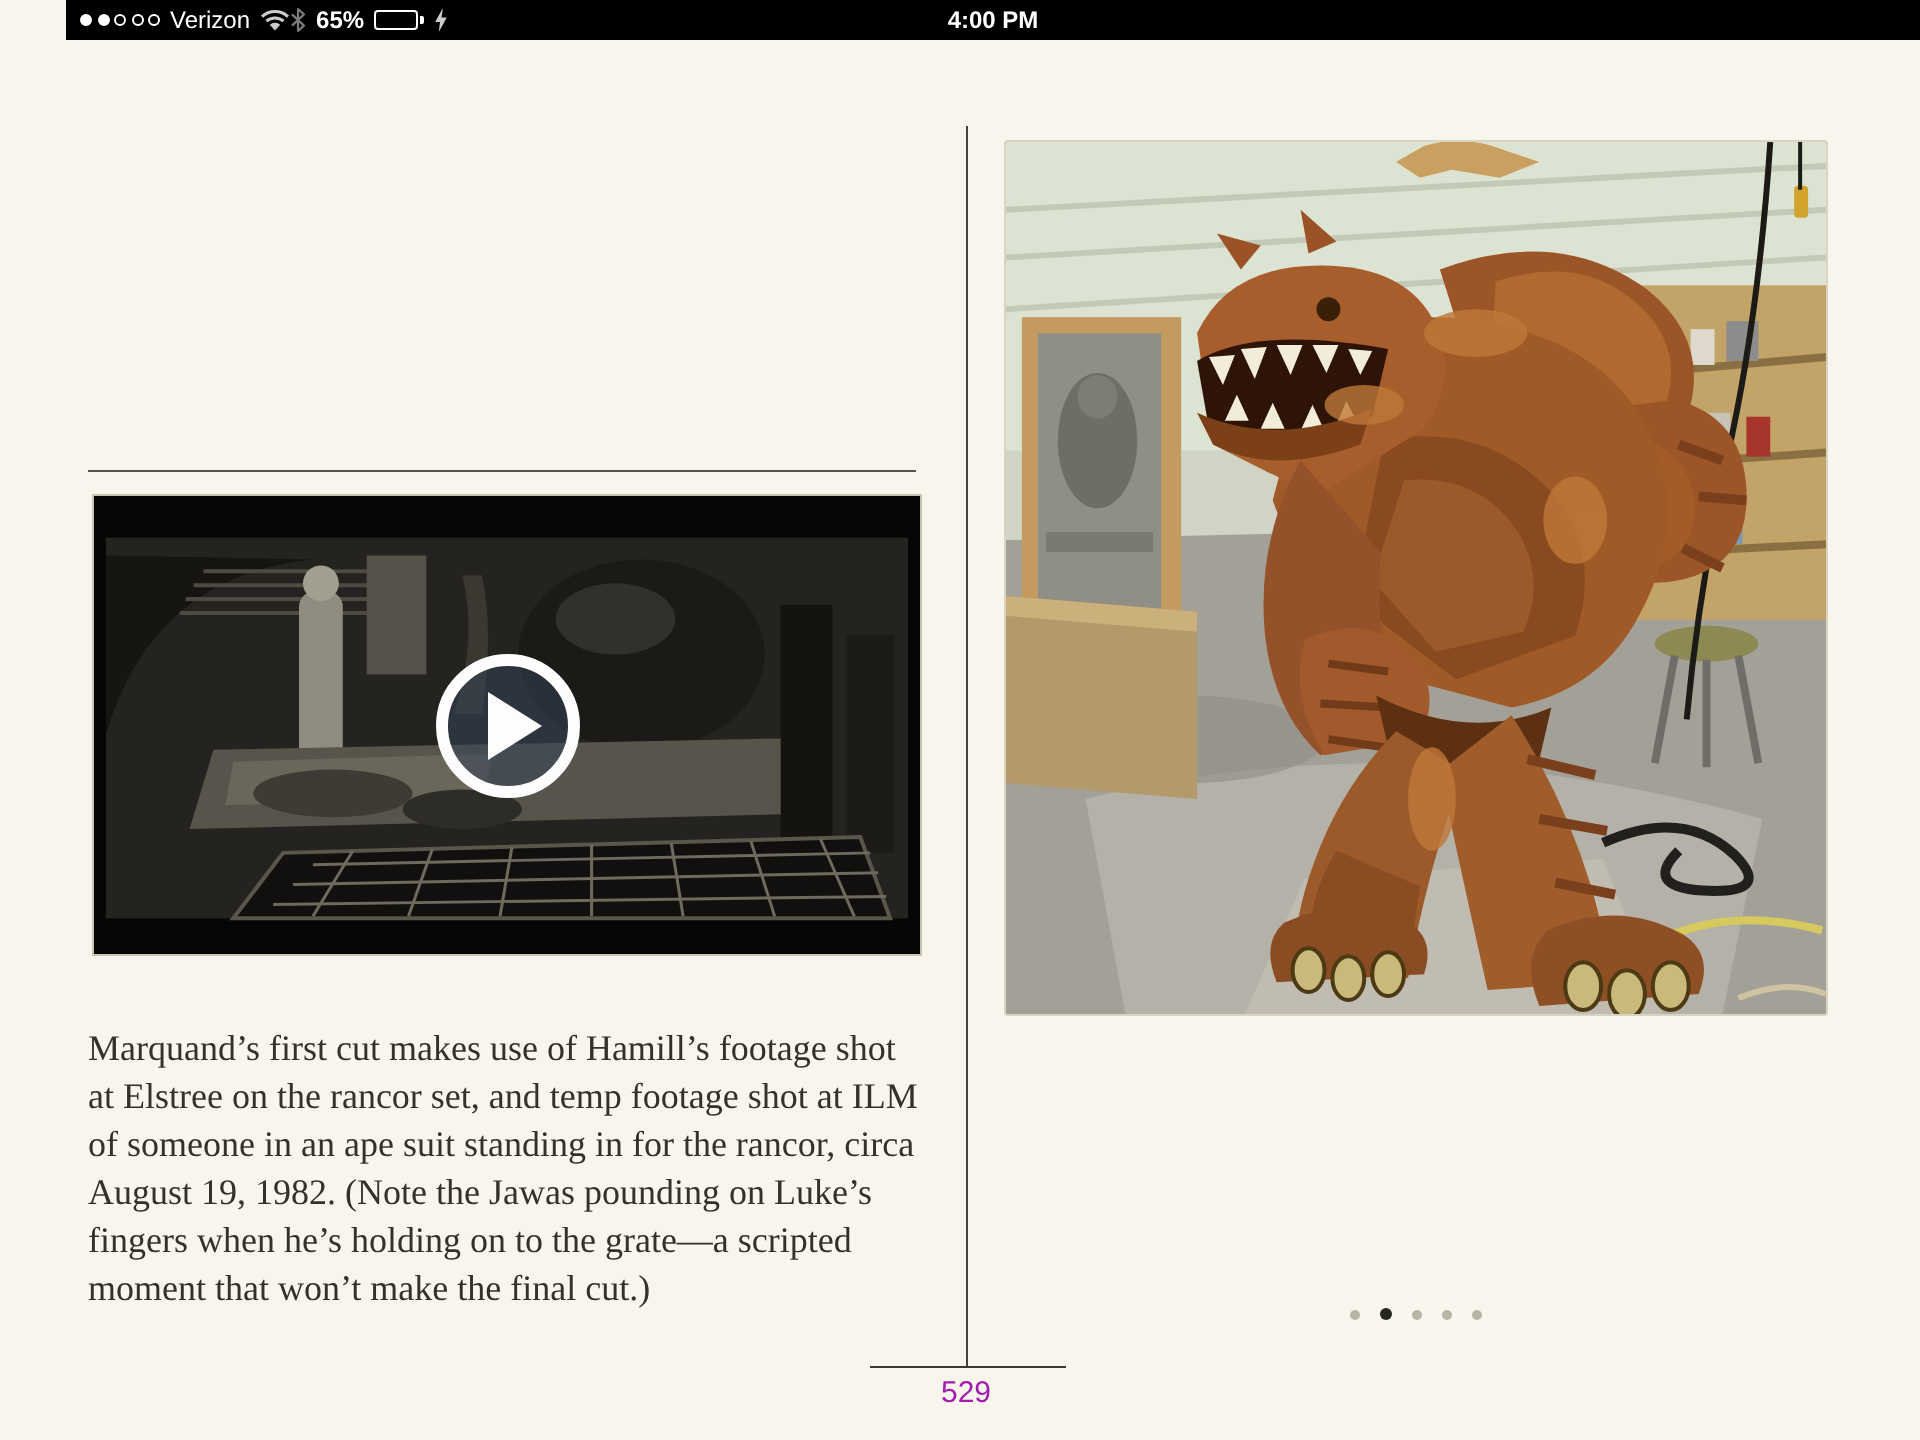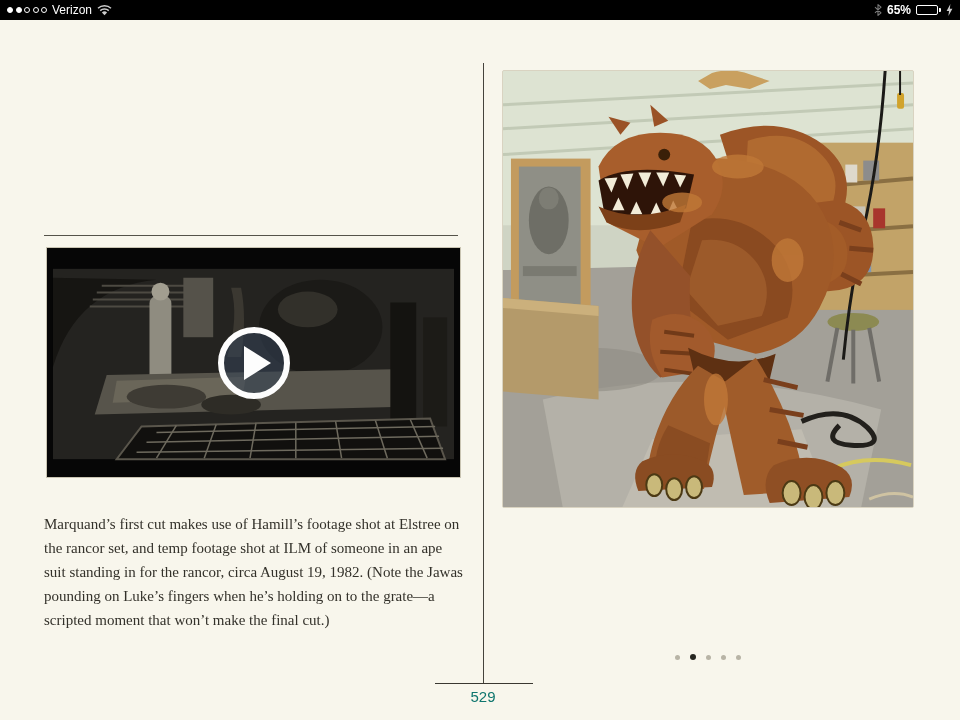--- a/index.html
+++ b/index.html
@@ -2,23 +2,23 @@
 <html><head>
 <meta charset="utf-8">
 <style>
   * { margin:0; padding:0; box-sizing:border-box; }
   html,body { width:960px; height:720px; }
   body { font-family:"Liberation Serif", serif; background:#f8f6ec; overflow:hidden; }
 
   
   .status-bar {
     height:20px; background:#000; color:#fff;
-    display:flex; align-items:center; justify-content:space-between;
+    display:flex; align-items:center; justify-content:flex-start;
     font-family:"Liberation Sans", sans-serif; font-size:12px;
-    padding:0 7px; position:relative;
+    padding:0 7px; position:relative;margin-left:33px;
   }
   .sb-left, .sb-right { display:flex; align-items:center; gap:5px; }
   .sb-center { position:absolute; left:0; right:0; text-align:center; font-weight:bold; pointer-events:none; }
   .signal-dots { display:flex; gap:2.5px; align-items:center; }
   .signal-dot { width:6px; height:6px; border-radius:50%; border:1px solid #fff; }
   .signal-dot.filled { background:#fff; }
   .carrier { font-size:12px; }
   .bt-glyph { opacity:.8; display:flex; }
   .batt-pct { font-size:12px;font-weight:bold; }
   .battery { display:flex; align-items:center; }
@@ -26,21 +26,21 @@
   .batt-fill { height:100%; width:65%; background:#59d65f; border-radius:1px; }
   .batt-tip { width:2px; height:4px; background:#fff; border-radius:0 1px 1px 0; margin-left:1px; }
 
   
   .page { position:relative; width:960px; height:700px; background:#f8f6ec; }
 
   .center-divider { position:absolute; left:483px; top:43px; width:1px; height:621px; background:#45433c; }
   .footer-rule { position:absolute; left:435px; top:663px; width:98px; height:1px; background:#3a3831; }
   .page-number {
     position:absolute; left:433px; top:668px; width:100px; text-align:center;
-    font-family:"Liberation Sans", sans-serif; font-size:15px; color:#0f766e;
+    font-family:"Liberation Sans", sans-serif; font-size:15px; color:#a21caf;
   }
 
   
   .left-col { position:absolute; left:44px; top:42px; width:417px; }
   .body-text {
     font-size:17.5px; line-height:28.5px; color:#2b2a23;
     text-align:justify; letter-spacing:.2px;
   }
   .section-rule { position:absolute; left:44px; top:215px; width:414px; height:1px; background:#55534a; }
 
@@ -54,21 +54,21 @@
     border-radius:50%; border:6px solid #fdfdfd; background:rgba(52,68,88,.55);
     display:flex; align-items:center; justify-content:center; cursor:pointer;
   }
   .play-tri {
     width:0; height:0; margin-left:7px;
     border-top:17px solid transparent; border-bottom:17px solid transparent;
     border-left:27px solid #fdfdfd;
   }
   .left-caption {
     position:absolute; left:44px; top:492px; width:420px;
-    font-size:15px; line-height:24px; color:#33312a;
+    font-size:18px; line-height:24px; color:#33312a;
   }
 
   
   .photo-frame {
     position:absolute; left:502px; top:50px; width:412px; height:438px;
     border:1px solid #d9d3c1; border-radius:2px; overflow:hidden; cursor:pointer;
     background:#cfd4c4;
   }
   .photo-frame svg { display:block; width:100%; height:100%; }
   .right-caption {
@@ -96,20 +96,21 @@
       </div>
     <span class="carrier">Verizon</span>
     <span class="bt-glyph">
       <svg width="15" height="11" viewBox="0 0 15 11">
         <path d="M7.5 10.2 L4.9 7.4 a3.9 3.9 0 0 1 5.2 0 Z" fill="#fff"></path>
         <path d="M3.2 5.6 a6.4 6.4 0 0 1 8.6 0" stroke="#fff" stroke-width="1.5" fill="none"></path>
         <path d="M1.0 3.3 a9.6 9.6 0 0 1 13.0 0" stroke="#fff" stroke-width="1.5" fill="none"></path>
       </svg>
     </span>
   </div>
+  <div class="sb-center">4:00 PM</div>
   <div class="sb-right">
     <span class="bt-glyph">
       <svg width="8" height="12" viewBox="0 0 8 12">
         <path d="M1 3.2 L7 8.8 L4 11.4 L4 0.6 L7 3.2 L1 8.8" stroke="#9a9a9a" stroke-width="1.1" fill="none" stroke-linejoin="round"></path>
       </svg>
     </span>
     <span class="batt-pct">65%</span>
     <span class="battery">
       <span class="batt-body"><span class="batt-fill"></span></span>
       <span class="batt-tip"></span>

